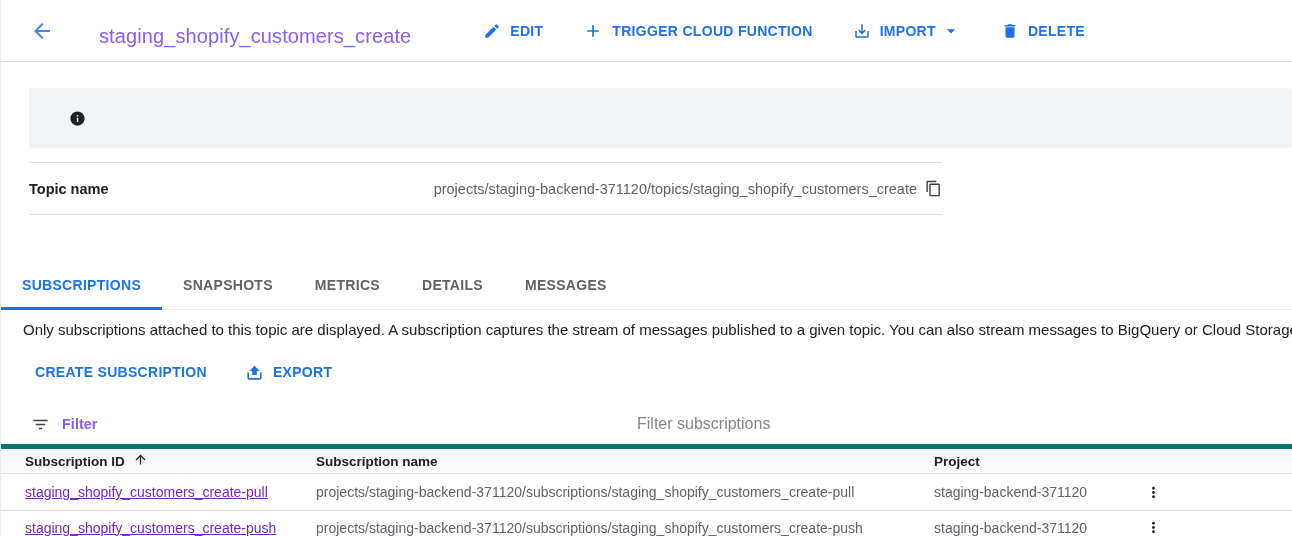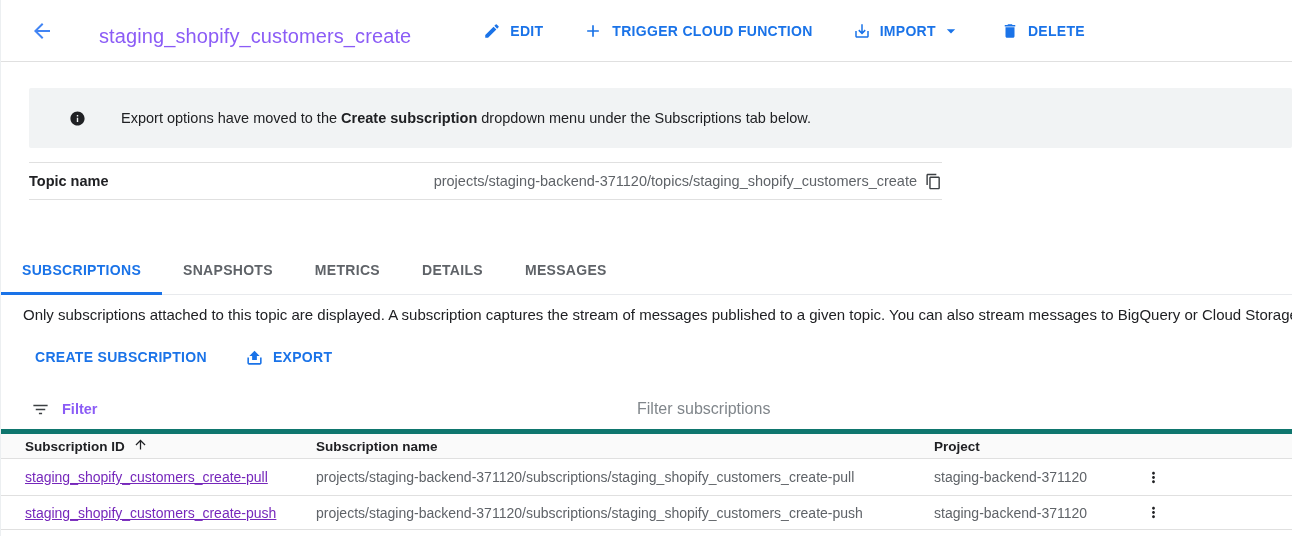--- a/index.html
+++ b/index.html
@@ -21,21 +21,21 @@
 
   
   .banner { margin:26px 0 0 28px; height:60px; background:#f1f3f4; border-radius:2px;
     display:flex; align-items:center; }
   .banner-icon { margin-left:40px; display:flex; }
   .banner-icon svg { width:17px; height:17px; fill:#202124; }
   .banner-text { margin-left:35px; font-size:14.5px; color:#202124; }
   .banner-text b { font-weight:700; }
 
   
-  .topic-row { margin:14px 0 0 28px; width:913px; height:38px; display:flex; align-items:center;
+  .topic-row { margin:14px 0 0 28px; width:913px; height:53px; display:flex; align-items:center;
     justify-content:space-between; border-top:1px solid #e0e0e0; border-bottom:1px solid #e0e0e0; }
   .topic-label { font-size:14.5px; font-weight:700; color:#202124; }
   .topic-value-wrap { display:flex; align-items:center; gap:8px; }
   .topic-value { font-size:14.5px; color:#5f6368; }
   .copy-btn { border:none; background:none; cursor:pointer; display:flex; padding:0; }
   .copy-btn svg { width:17px; height:17px; fill:#3c4043; }
 
   
   .tabs { margin-top:48px; height:47px; display:flex; align-items:stretch; border-bottom:1px solid #e8eaed; }
   .tab { display:flex; align-items:center; padding:0 21px; font-size:14px; font-weight:700;
@@ -124,21 +124,20 @@
       </button>
     </div>
   </div>
 
   <div class="banner">
     <span class="banner-icon">
       <svg viewBox="0 0 24 24">
           <path d="M12 2C6.48 2 2 6.48 2 12s4.48 10 10 10 10-4.48 10-10S17.52 2 12 2zm1 15h-2v-6h2v6zm0-8h-2V7h2v2z"></path>
         </svg>
     </span>
-    <span class="banner-text"><span>Export options have moved to the </span><b>Create subscription</b><span> dropdown menu under the Subscriptions tab below.</span></span>
   </div>
 
   <div class="topic-row">
     <span class="topic-label">Topic name</span>
     <span class="topic-value-wrap">
       <span class="topic-value">projects/staging-backend-371120/topics/staging_shopify_customers_create</span>
       <button class="copy-btn">
         <span style="display:flex">
           <svg viewBox="0 0 24 24">
               <path d="M16 1H4c-1.1 0-2 .9-2 2v14h2V3h12V1zm3 4H8c-1.1 0-2 .9-2 2v14c0 1.1.9 2 2 2h11c1.1 0 2-.9 2-2V7c0-1.1-.9-2-2-2zm0 16H8V7h11v14z"></path>

